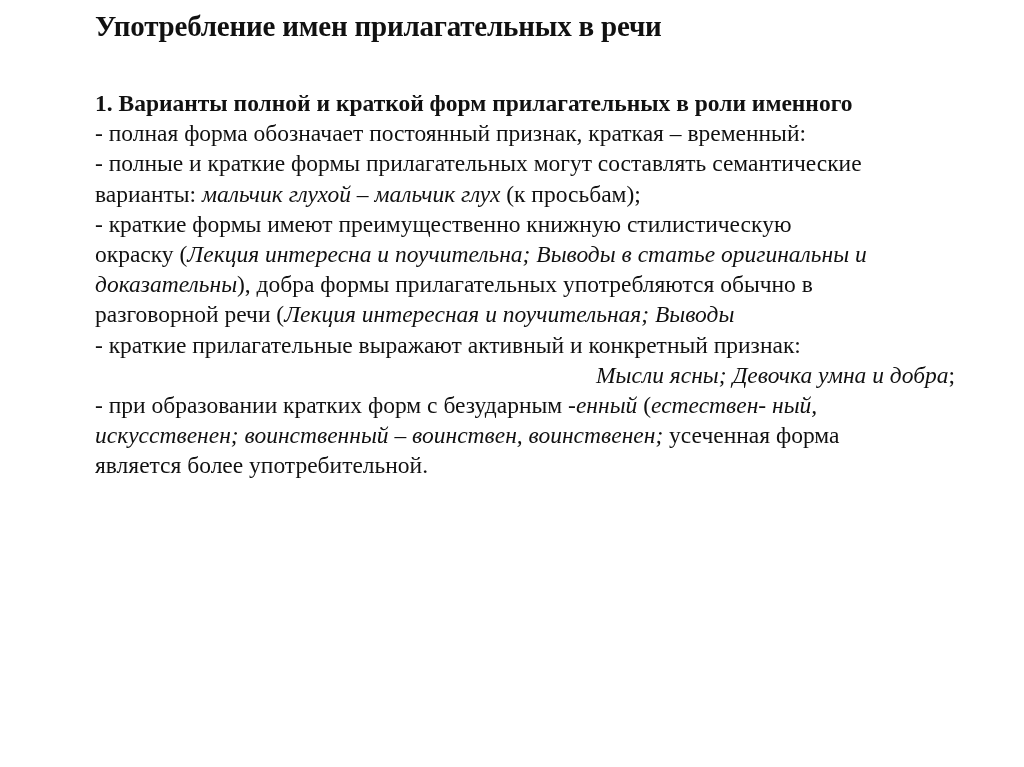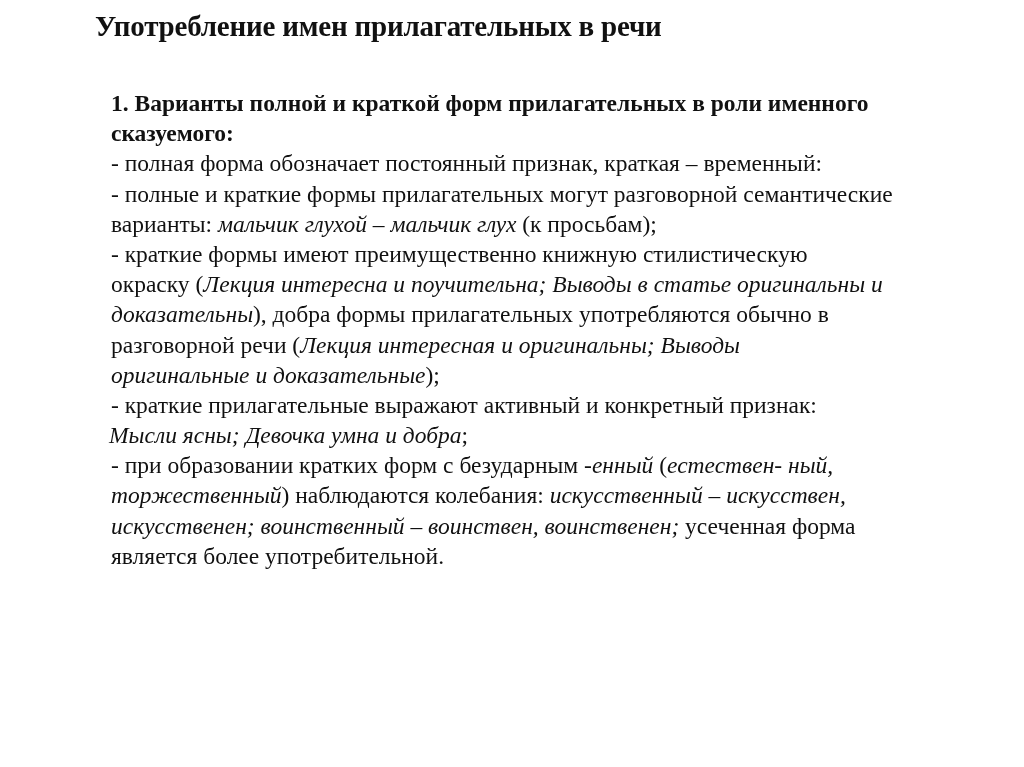--- a/index.html
+++ b/index.html
@@ -26,54 +26,51 @@
     left: 95px;
     top: 8px;
     font-size: 29px;
     font-weight: bold;
     line-height: 36px;
     white-space: nowrap;
     letter-spacing: -0.2px;
   }
   .body {
     position: absolute;
-    left: 111px;
+    left: 95px;
     top: 88px;
     width: 860px;
     font-size: 23.5px;
     line-height: 30.2px;
   }
   .line {
     white-space: nowrap;
     display: block;
     height: 30.2px;
   }
   .b { font-weight: bold; }
   .i { font-style: italic; }
-  .indent-neg { margin-left: -2px; }
+  .indent-neg { margin-left: -2px; text-align: right; }
 </style>
 </head>
 <body>
 
 <div class="slide">
   <div class="title">Употребление имен прилагательных в речи</div>
 
   <div class="body">
     <span class="line b">1. Варианты полной и краткой форм прилагательных в роли именного</span>
-    <span class="line b">сказуемого:</span>
     <div id="body-lines">
         <span class="line"><span>- полная форма обозначает постоянный признак, краткая – временный:</span></span>
-        <span class="line"><span>- полные и краткие формы прилагательных могут разговорной семантические</span></span>
+        <span class="line"><span>- полные и краткие формы прилагательных могут составлять семантические</span></span>
         <span class="line"><span>варианты: </span><span class="i">мальчик глухой – мальчик глух</span><span> (к просьбам);</span></span>
         <span class="line"><span>- краткие формы имеют преимущественно книжную стилистическую</span></span>
         <span class="line"><span>окраску (</span><span class="i">Лекция интересна и поучительна; Выводы в статье оригинальны и</span></span>
         <span class="line"><span class="i">доказательны</span><span>), добра формы прилагательных употребляются обычно в</span></span>
-        <span class="line"><span>разговорной речи (</span><span class="i">Лекция интересная и оригинальны; Выводы</span></span>
-        <span class="line"><span class="i">оригинальные и доказательные</span><span>);</span></span>
+        <span class="line"><span>разговорной речи (</span><span class="i">Лекция интересная и поучительная; Выводы</span></span>
         <span class="line"><span>- краткие прилагательные выражают активный и конкретный признак:</span></span>
         <span class="line indent-neg"><span class="i">Мысли ясны; Девочка умна и добра</span><span>;</span></span>
         <span class="line"><span>- при образовании кратких форм с безударным </span><span class="i">-енный</span><span> (</span><span class="i">естествен- ный,</span></span>
-        <span class="line"><span class="i">торжественный</span><span>) наблюдаются колебания: </span><span class="i">искусственный – искусствен,</span></span>
         <span class="line"><span class="i">искусственен; воинственный – воинствен, воинственен;</span><span> усеченная форма</span></span>
         <span class="line"><span>является более употребительной.</span></span>
       </div>
   </div>
 </div>
 
 </body></html>

